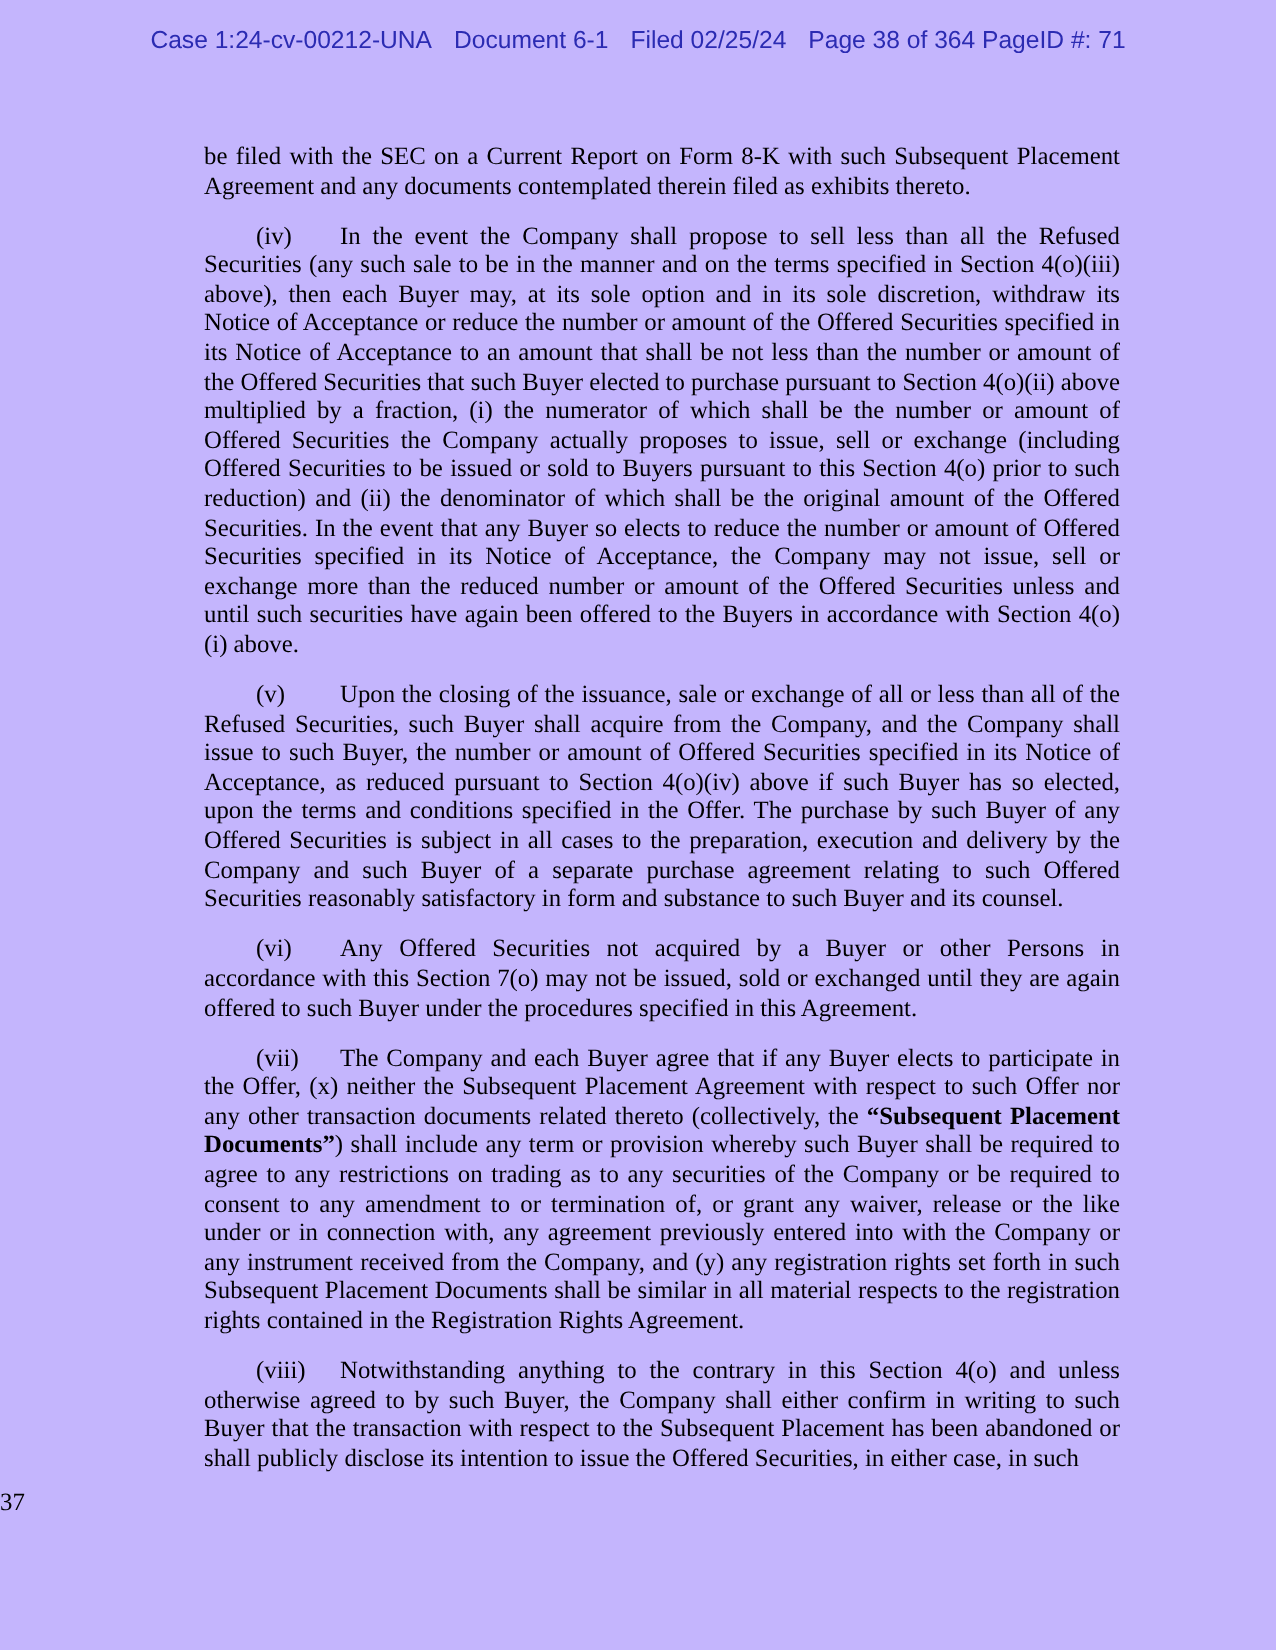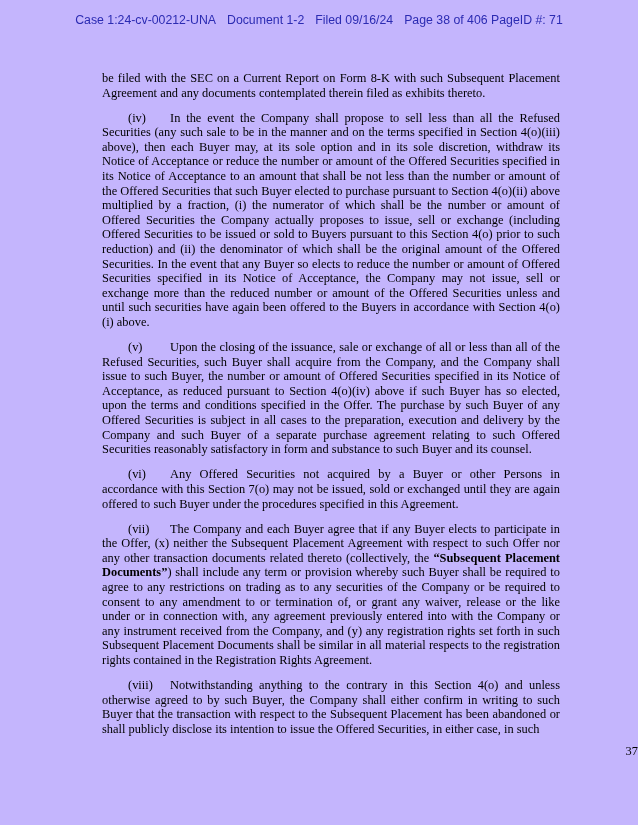--- a/index.html
+++ b/index.html
@@ -54,35 +54,35 @@
     text-indent: 0;
   }
   .bold-term {
     font-weight: bold;
   }
   .pagenum {
     position: absolute;
     top: 744px;
     left: 0;
     width: 100%;
-    text-align: right;
+    text-align: left;
     font-size: 12.4px;
     font-family: "Liberation Serif", serif;
   }
 </style>
 </head>
 <body>
 
 <div class="page">
 
   <div class="stamp" style="color: rgb(43, 43, 178);">
     <span>Case 1:24-cv-00212-UNA</span>
-    <span>Document 1-2</span>
-    <span>Filed 09/16/24</span>
-    <span>Page 38 of 406 PageID #: 71</span>
+    <span>Document 6-1</span>
+    <span>Filed 02/25/24</span>
+    <span>Page 38 of 364 PageID #: 71</span>
   </div>
 
   <div class="content">
 
     <p class="para"><span>be filed with the SEC on a Current Report on Form 8-K with such Subsequent Placement Agreement and any documents contemplated therein filed as exhibits thereto.</span></p>
 
     <p class="para indent"><span class="plabel">(iv)</span><span>In the event the Company shall propose to sell less than all the Refused Securities (any such sale to be in the manner and on the terms specified in Section 4(o)(iii) above), then each Buyer may, at its sole option and in its sole discretion, withdraw its Notice of Acceptance or reduce the number or amount of the Offered Securities specified in its Notice of Acceptance to an amount that shall be not less than the number or amount of the Offered Securities that such Buyer elected to purchase pursuant to Section 4(o)(ii) above multiplied by a fraction, (i) the numerator of which shall be the number or amount of Offered Securities the Company actually proposes to issue, sell or exchange (including Offered Securities to be issued or sold to Buyers pursuant to this Section 4(o) prior to such reduction) and (ii) the denominator of which shall be the original amount of the Offered Securities. In the event that any Buyer so elects to reduce the number or amount of Offered Securities specified in its Notice of Acceptance, the Company may not issue, sell or exchange more than the reduced number or amount of the Offered Securities unless and until such securities have again been offered to the Buyers in accordance with Section 4(o)(i) above.</span></p>
 
     <p class="para indent"><span class="plabel">(v)</span><span>Upon the closing of the issuance, sale or exchange of all or less than all of the Refused Securities, such Buyer shall acquire from the Company, and the Company shall issue to such Buyer, the number or amount of Offered Securities specified in its Notice of Acceptance, as reduced pursuant to Section 4(o)(iv) above if such Buyer has so elected, upon the terms and conditions specified in the Offer. The purchase by such Buyer of any Offered Securities is subject in all cases to the preparation, execution and delivery by the Company and such Buyer of a separate purchase agreement relating to such Offered Securities reasonably satisfactory in form and substance to such Buyer and its counsel.</span></p>
 

